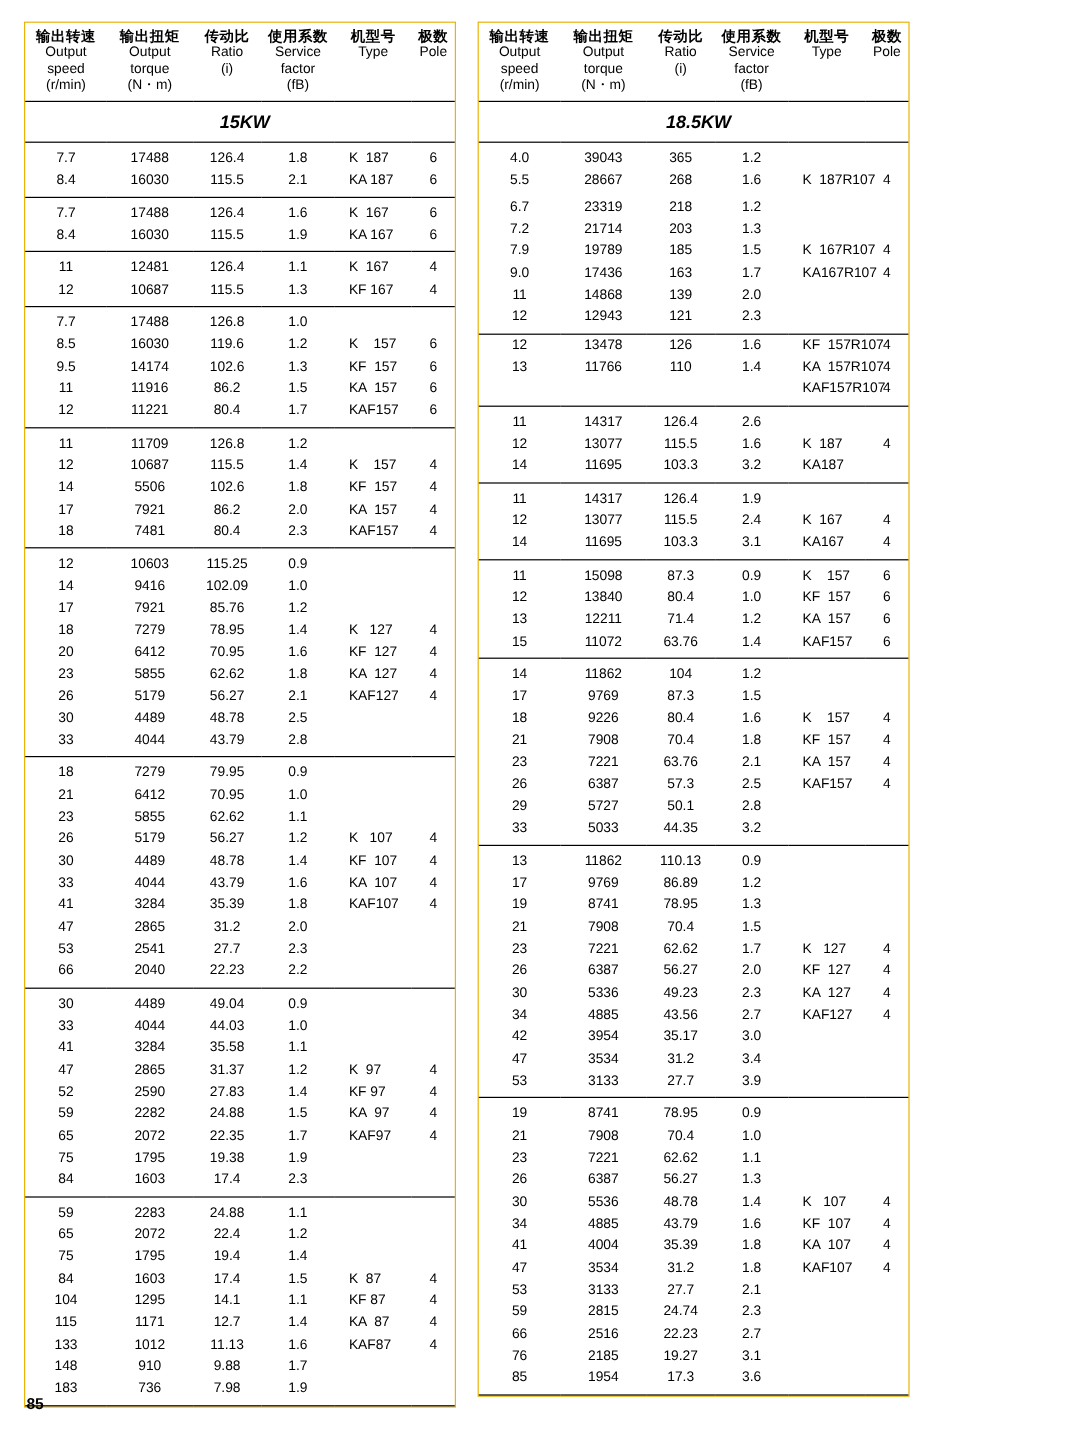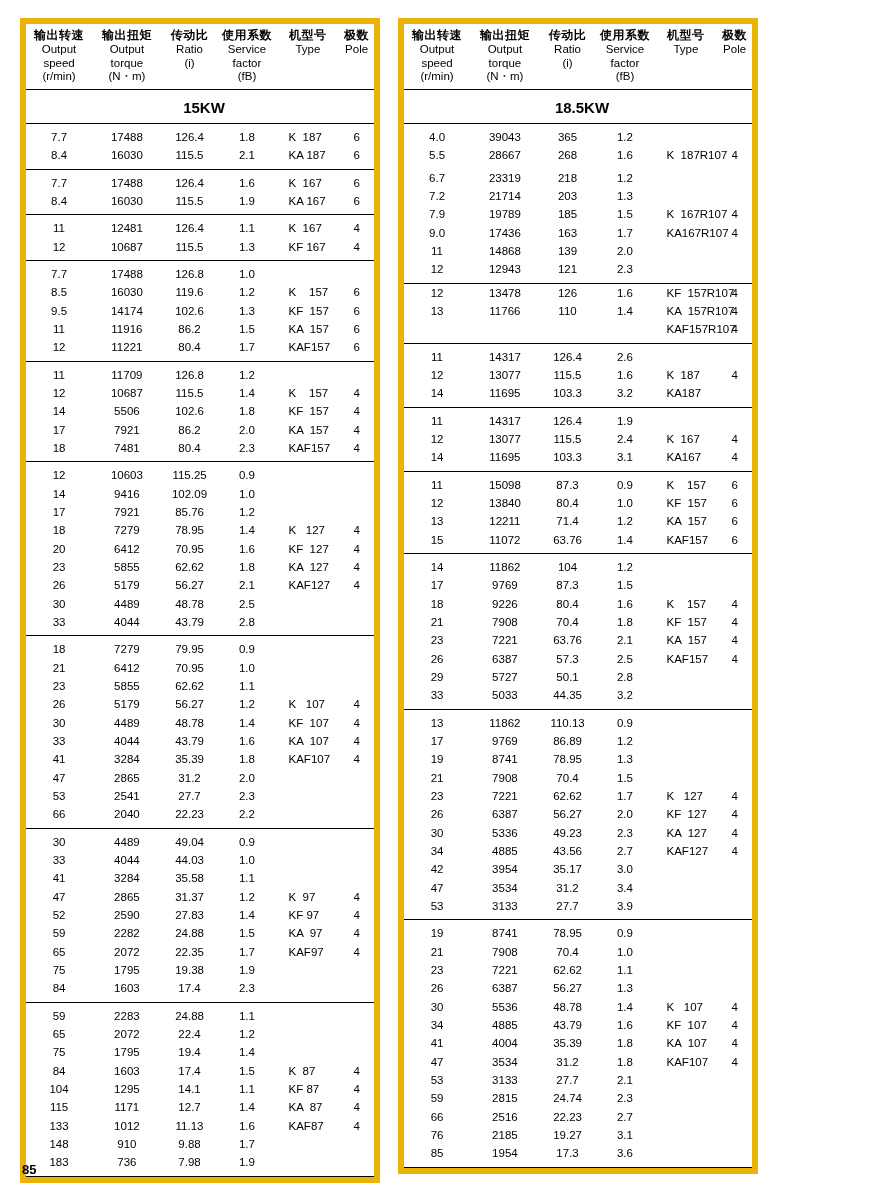--- a/index.html
+++ b/index.html
@@ -15,21 +15,21 @@
     box-sizing:border-box;
     padding:18px 20px 0 20px;
   }
   .cols{
     display:flex;
     gap:18px;
     align-items:flex-start;
   }
   .col{
     width:360px;
-    border:6px solid #eab308;
+    border:1px solid #eab308;
     box-sizing:border-box;
   }
   table{
     border-collapse:collapse;
     width:100%;
     table-layout:fixed;
   }
   col.c1{width:19%;}
   col.c2{width:20%;}
   col.c3{width:16%;}
@@ -52,20 +52,21 @@
     display:block;
     margin-bottom:1px;
   }
   .en{display:block;font-size:11.5px;}
 
   .kw-row td{
     padding:7px 0 5px 8px;
     font-size:15px;
     font-weight:bold;
     border-bottom:1px solid #000;
+    font-style:italic;
   }
 
   tbody tr td{
     font-size:11.5px;
     text-align:center;
     padding:1px 0;
     line-height:1.42;
   }
   tbody tr.grp-end td{
     border-bottom:1px solid #000;

